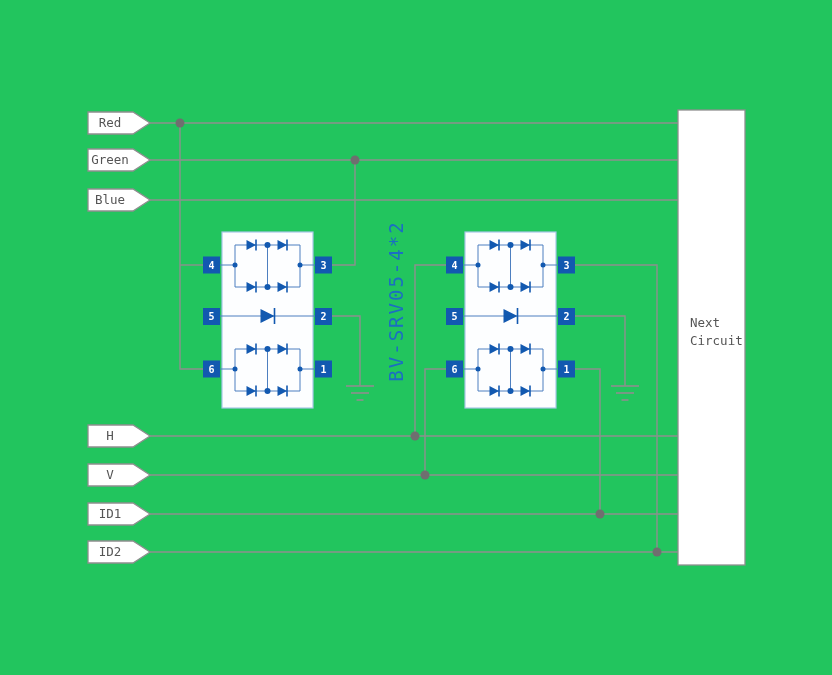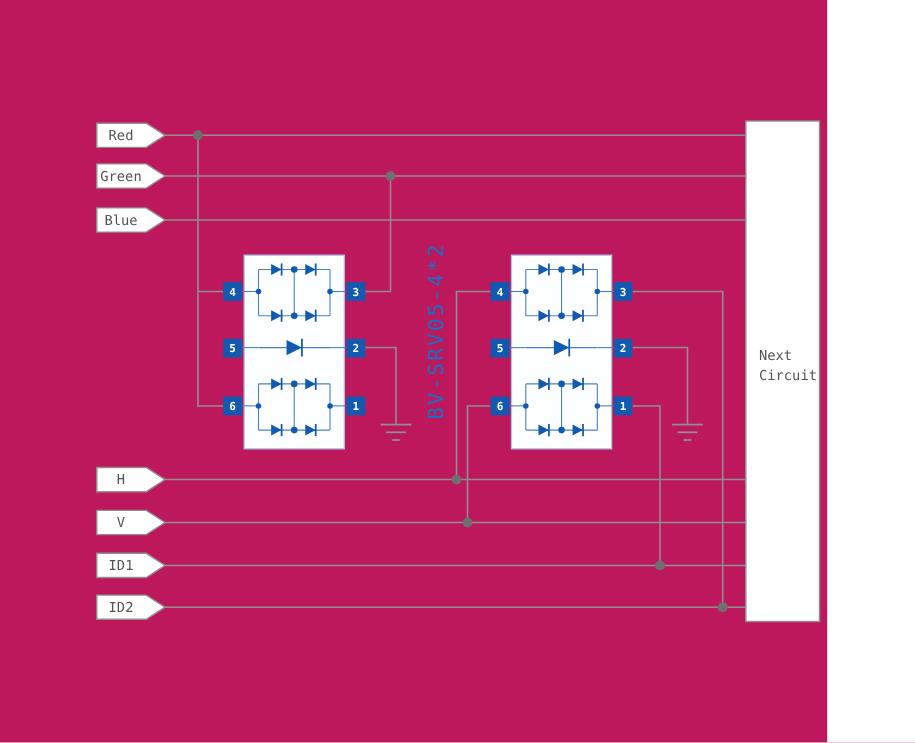--- a/index.html
+++ b/index.html
@@ -1,19 +1,19 @@
 <!DOCTYPE html>
 <html><head>
 <meta charset="utf-8">
 <style>
   html,body{margin:0;padding:0;background:#ffffff;}
   .stage{
     position:relative;
-    width:752px;height:675px;
-    background:#be185d;
+    width:832px;height:675px;
+    background:#22c55e;
     font-family:"DejaVu Sans Mono", monospace;
     overflow:hidden;
   }
   svg{position:absolute;left:0;top:0;}
   .wire{stroke:#8f8f8f;stroke-width:1.4;fill:none;}
   .gnd{stroke:#8f8f8f;stroke-width:1.6;}
   .jdot{fill:#6f6f6f;}
   .tag{fill:#ffffff;stroke:#8f8f8f;stroke-width:1.3;}
   .tag-text{fill:#555555;font-family:"DejaVu Sans Mono",monospace;font-size:12.5px;}
   .box{fill:#ffffff;stroke:#8f8f8f;stroke-width:1.3;}

